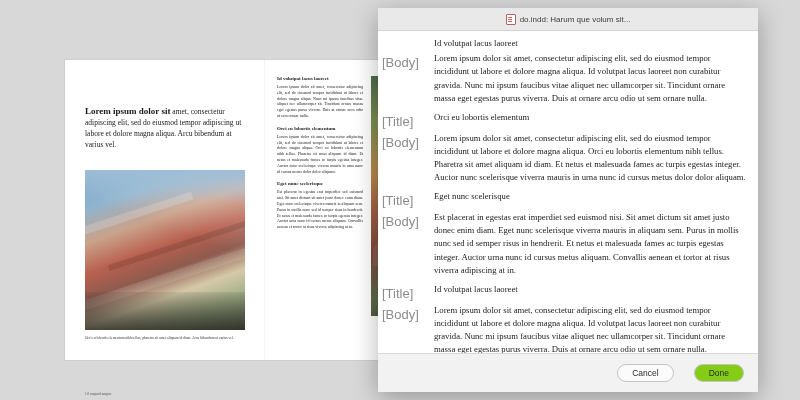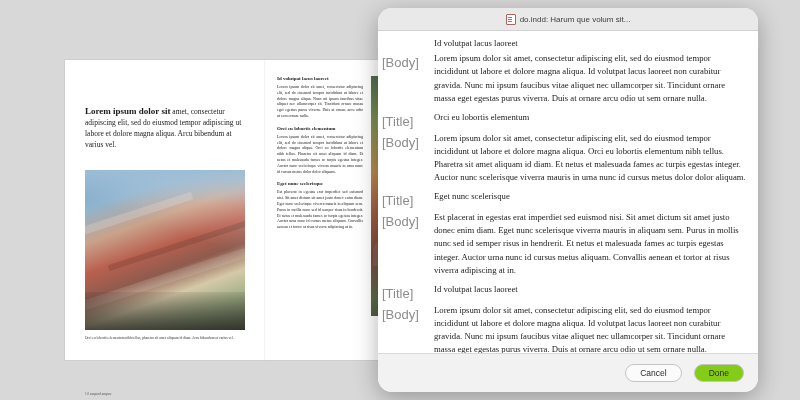--- a/index.html
+++ b/index.html
@@ -135,21 +135,21 @@
     line-height: 1.5;
     color: #444;
   }
 
   
   .modal {
     position: absolute;
     left: 378px; top: 8px;
     width: 380px; height: 384px;
     background: #f2f2f2;
-    border-radius: 14px;
+    border-radius: 0;
     box-shadow: 0 6px 24px rgba(0,0,0,0.30);
     overflow: hidden;
     display: flex;
     flex-direction: column;
   }
   .modal-title-bar {
     height: 22px;
     background: #e9e9e9;
     border-bottom: 1px solid #d2d2d2;
     display: flex;
@@ -207,21 +207,21 @@
   }
   .story-para.tight { margin-bottom: 2px; }
 
   .modal-footer {
     height: 38px;
     background: #f2f2f2;
     border-top: 1px solid #d9d9d9;
     display: flex;
     align-items: center;
     justify-content: flex-end;
-    gap: 12px;
+    gap: 20px;
     padding-right: 14px;
   }
   .btn {
     font-family: "Liberation Sans", sans-serif;
     font-size: 8.5px;
     border-radius: 10px;
     border: 1px solid #c4c4c4;
     padding: 3px 14px;
     background: #fbfbfb;
     color: #2b2b2b;

